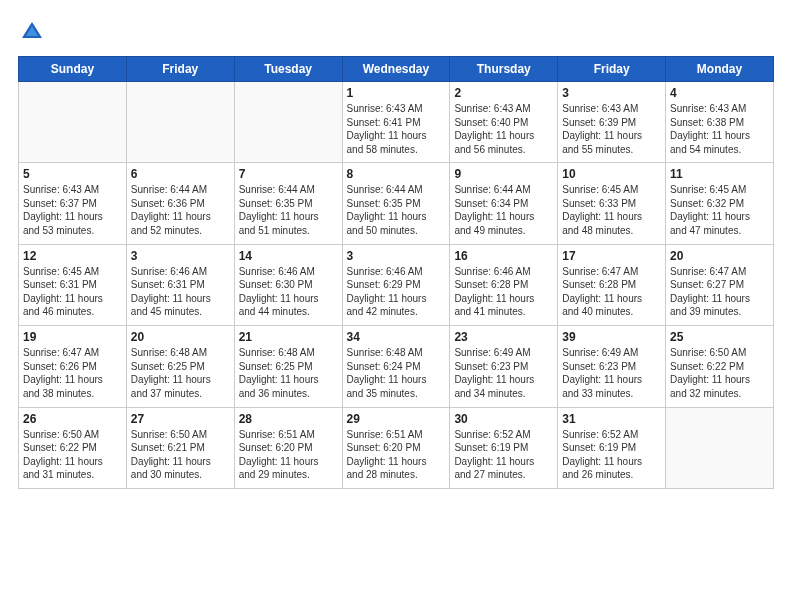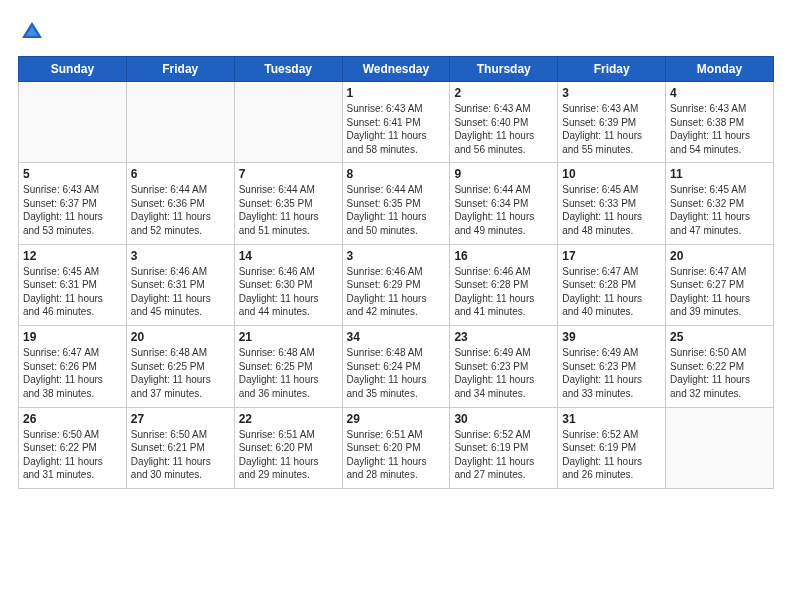--- a/index.html
+++ b/index.html
@@ -329,21 +329,21 @@
 and 31 minutes.</div>
           </td>
           <td>
             <span class="day-num">27</span>
             <div class="day-info" style="white-space: pre-line;">Sunrise: 6:50 AM
 Sunset: 6:21 PM
 Daylight: 11 hours
 and 30 minutes.</div>
           </td>
           <td>
-            <span class="day-num">22</span>
+            <span class="day-num">28</span>
             <div class="day-info" style="white-space: pre-line;">Sunrise: 6:51 AM
 Sunset: 6:20 PM
 Daylight: 11 hours
 and 29 minutes.</div>
           </td>
           <td>
             <span class="day-num">29</span>
             <div class="day-info" style="white-space: pre-line;">Sunrise: 6:51 AM
 Sunset: 6:20 PM
 Daylight: 11 hours

